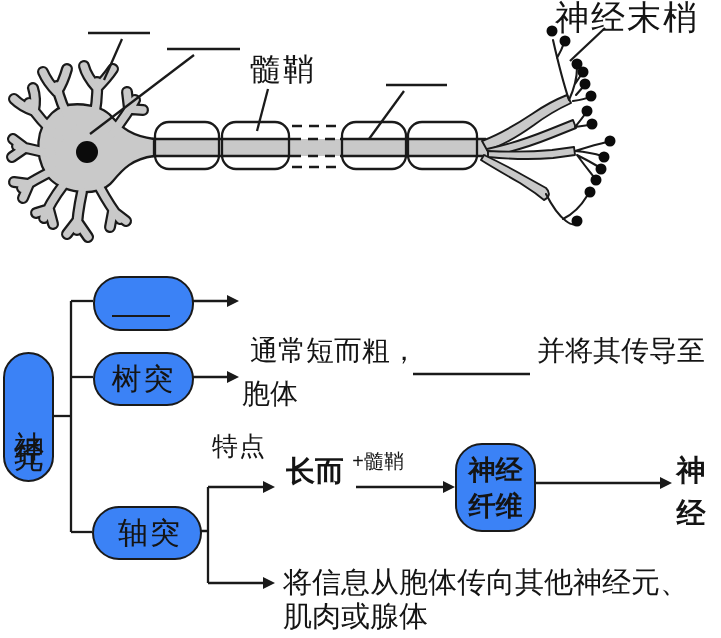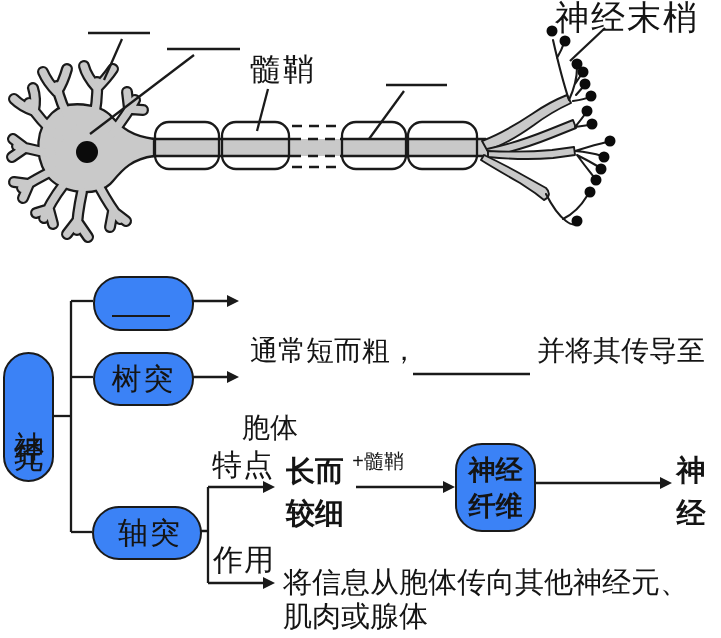--- a/index.html
+++ b/index.html
@@ -143,40 +143,38 @@
 
   <div class="box vert" style="left:3px;top:352px;width:47px;height:126px;font-size:30px;">神经元</div>
 
   <div class="box" style="left:93px;top:276px;width:97px;height:51px;">
     <div class="blankline" style="left:17px;top:37px;width:58px;"></div>
   </div>
 
   <div class="box" style="left:93px;top:352px;width:97px;height:50px;font-size:30px;letter-spacing:2px;">树突</div>
   <div class="txt" style="left:242px;top:337px;font-size:28px;margin-left:8px;">通常短而粗，</div>
   <div class="txt" style="left:537px;top:337px;font-size:28px;">并将其传导至</div>
-  <div class="txt" style="left:242px;top:380px;font-size:28px;margin-top:34px;">胞体</div>
+  <div class="txt" style="left:242px;top:380px;font-size:28px;">胞体</div>
 
   <div class="box" style="left:92px;top:506px;width:100px;height:50px;font-size:30px;letter-spacing:2px;padding-left:6px;">轴突</div>
 
-  <div class="txt" style="left:212px;top:450px;font-size:30px;letter-spacing:1px;">特点</div>
+  <div class="txt" style="left:212px;top:434px;font-size:26px;letter-spacing:1px;">特点</div>
   <div class="txt stack" style="left:286px;top:450px;font-size:29px;line-height:42px;">
     <span>长而</span>
-    <span>较细</span>
   </div>
 
   <div class="txt" style="left:352px;top:453px;font-size:20px;font-family:Liberation Mono, monospace;">+髓鞘</div>
 
   <div class="box stack" style="left:455px;top:443px;width:77px;height:85px;font-size:27px;line-height:36px;flex-direction:column;">
     <span>神经</span>
     <span>纤维</span>
   </div>
 
 
   <div class="txt stack" style="left:674px;top:449px;width:34px;text-align:center;font-size:29px;line-height:43px;">
     <span>神</span>
     <span>经</span>
   </div>
 
-  <div class="txt" style="left:213px;top:545px;font-size:30px;letter-spacing:1px;">作用</div>
   <div class="txt" style="left:283px;top:568px;font-size:29px;">将信息从胞体传向其他神经元、</div>
   <div class="txt" style="left:283px;top:602px;font-size:29px;">肌肉或腺体</div>
 
 </div>
 
 </body></html>

